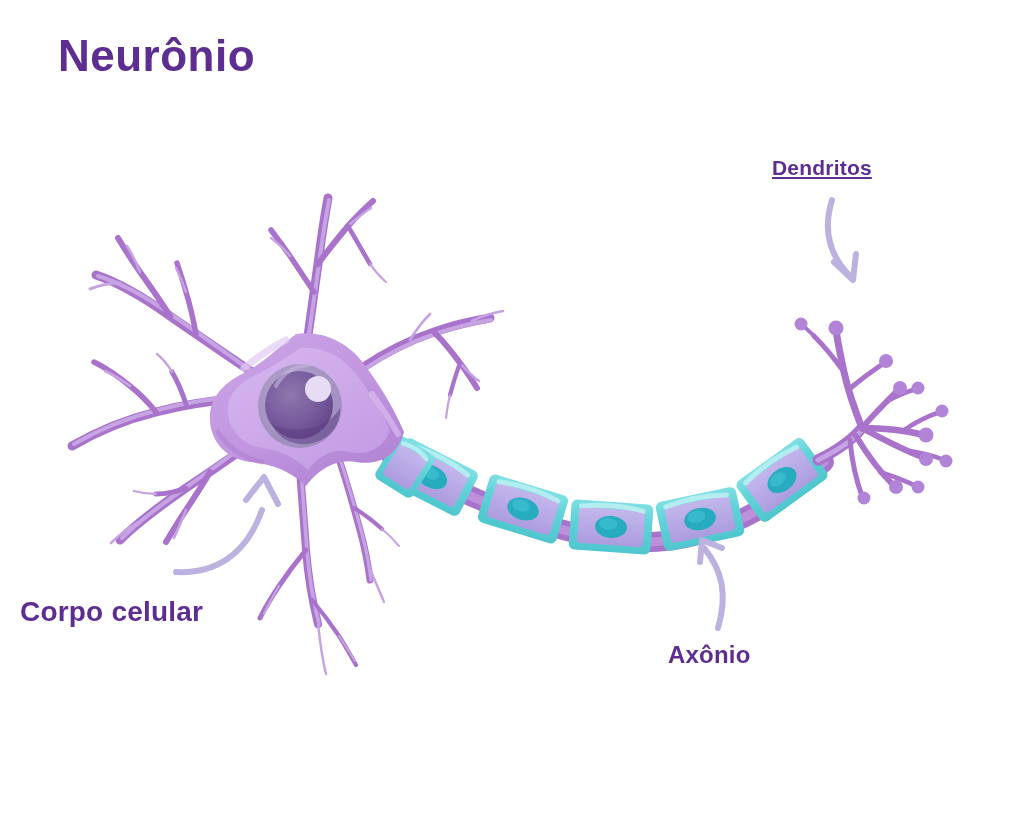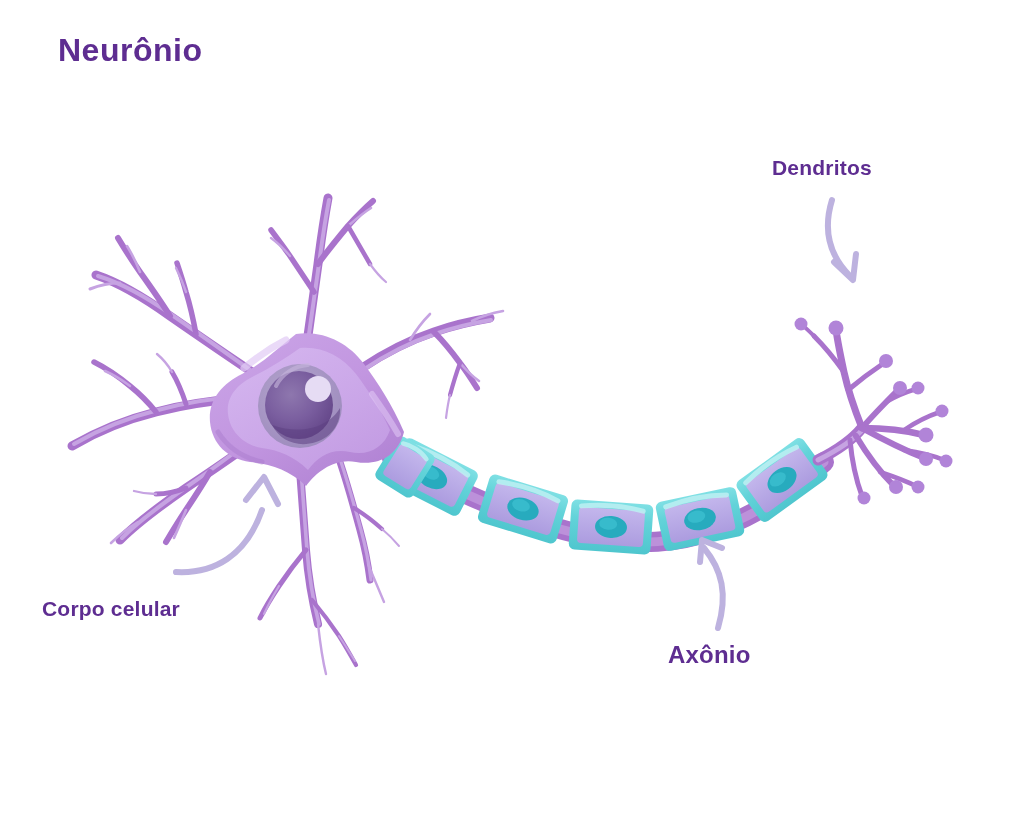--- a/index.html
+++ b/index.html
@@ -34,25 +34,25 @@
     font-family: "Liberation Sans", sans-serif;
     font-weight: bold;
     color: #5E2D91;
     white-space: nowrap;
     line-height: 1;
     letter-spacing: 0.2px;
   }
   #page-title {
     left: 58px;
     top: 34px;
-    font-size: 32px;
+    font-size: 44px;
     letter-spacing: 0.5px;
   }
-  #label-dendritos { left: 772px; top: 157px; font-size: 21px; }
-  #label-corpo     { left: 42px;  top: 598px; font-size: 21px; }
+  #label-dendritos { left: 772px; top: 157px; font-size: 21px; text-decoration: underline; }
+  #label-corpo     { left: 20px;  top: 598px; font-size: 28px; }
   #label-axonio    { left: 668px; top: 643px; font-size: 24px; }
 </style>
 </head>
 <body>
 
 <div id="stage">
 
   <svg id="figure" viewBox="0 0 1024 819" xmlns="http://www.w3.org/2000/svg">
 
     <defs>

